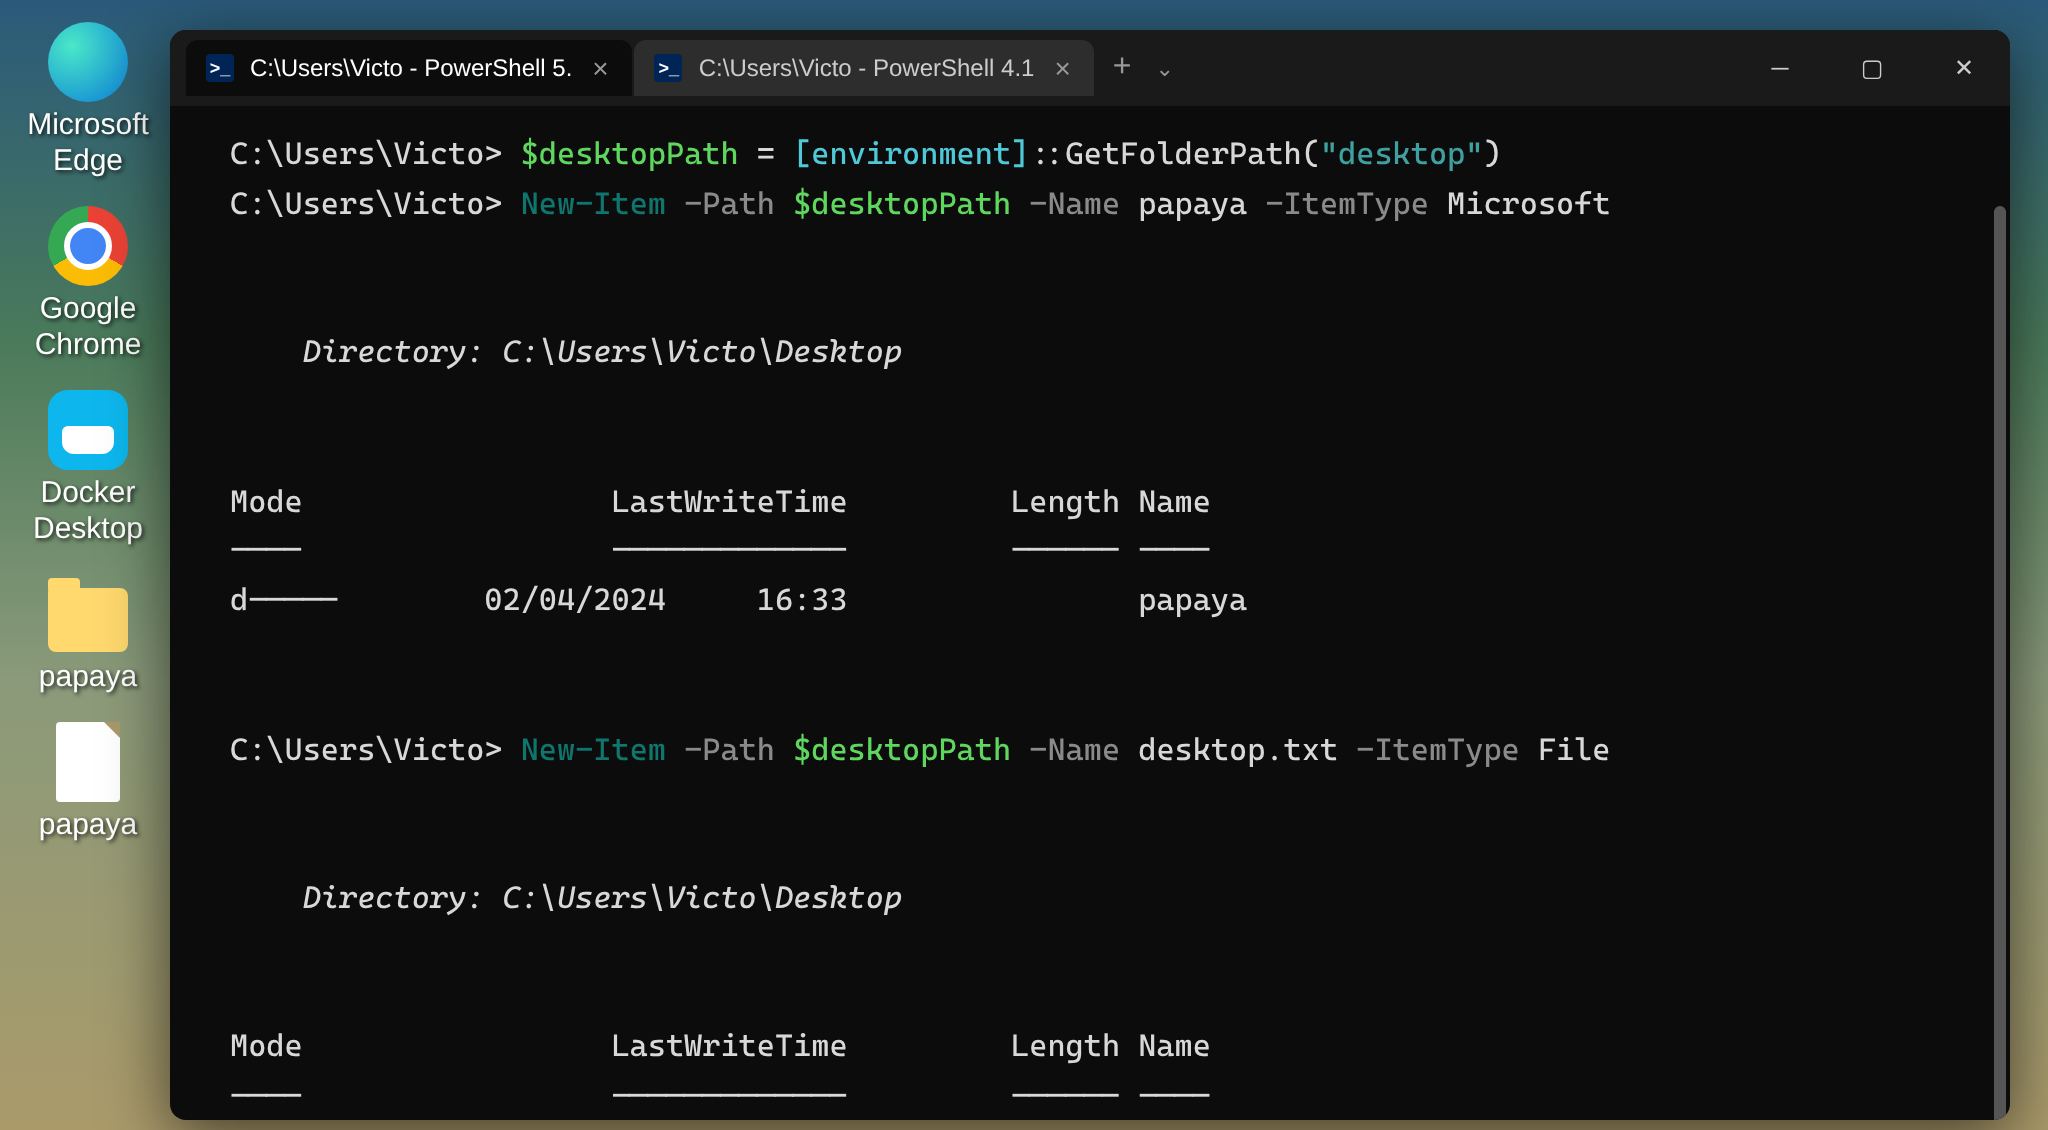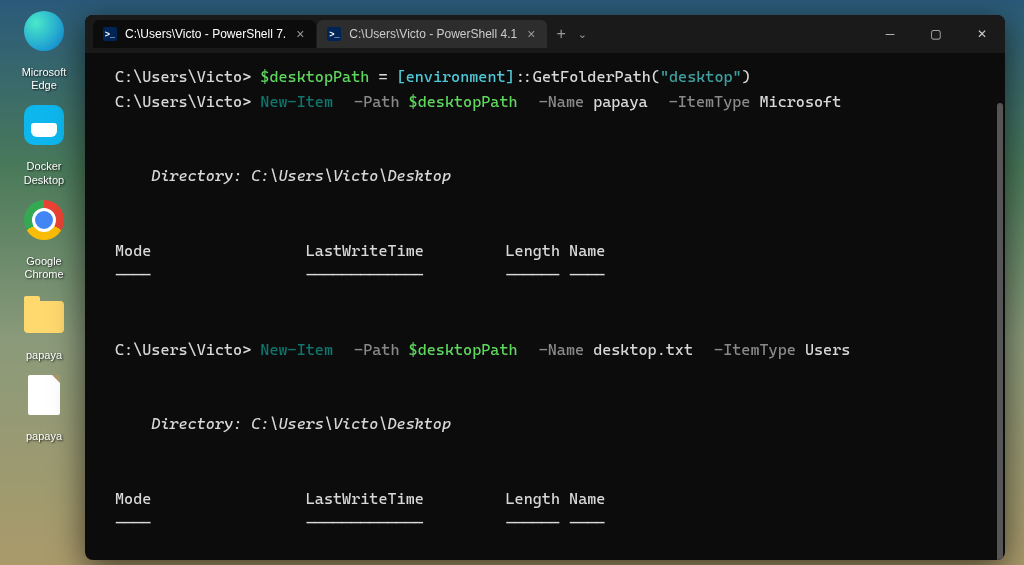--- a/index.html
+++ b/index.html
@@ -28,24 +28,24 @@
     }
     .desktop-icon .icon {
       width: 42px;
       height: 42px;
       display: flex;
       align-items: center;
       justify-content: center;
     }
     .desktop-icon .label {
       color: white;
-      font-size: 11px;
+      font-size: 15px;
       text-align: center;
       text-shadow: 1px 1px 2px rgba(0,0,0,0.8);
-      margin-top: 14px;
+      margin-top: 2px;
       line-height: 1.2;
     }
     .edge-icon {
       background: radial-gradient(circle at 30% 30%, #4ae8c8, #0b7ed8);
       border-radius: 50%;
       width: 40px;
       height: 40px;
     }
     .docker-icon {
       background: #0db7ed;
@@ -205,21 +205,21 @@
       right: 2px;
       top: 50px;
       width: 6px;
       height: 480px;
       background: #555;
       border-radius: 3px;
     }
     .prompt { color: #d8d8d8; }
     .cmd-yellow { color: #0f766e; }
     .cmd-green { color: #5fd75f; }
-    .cmd-gray { color: #8a8a8a; margin-left: 12px; }
+    .cmd-gray { color: #8a8a8a; }
     .cmd-cyan { color: #4fc9d8; }
     .str-teal { color: #3fa0a0; }
     .line { 
       white-space: pre;
       font-family: 'Cascadia Code', 'Consolas', monospace;
     }
     .table-line { white-space: pre; }
     .blank { height: 1.6em; }
     .section-label { white-space: pre; font-style: italic; }
   </style>
@@ -228,50 +228,50 @@
 
 <div class="desktop-icons">
   <div class="desktop-icon">
     <div class="icon">
         <div class="edge-icon"></div>
       </div>
     <div class="label">Microsoft Edge</div>
   </div>
   <div class="desktop-icon">
     <div class="icon">
+        <div class="chrome-icon"></div>
+      </div>
+    <div class="label">Google Chrome</div>
+  </div>
+  <div class="desktop-icon">
+    <div class="icon">
         <div class="docker-icon"></div>
       </div>
     <div class="label">Docker Desktop</div>
-  </div>
-  <div class="desktop-icon">
-    <div class="icon">
-        <div class="chrome-icon"></div>
-      </div>
-    <div class="label">Google Chrome</div>
   </div>
   <div class="desktop-icon">
     <div class="icon">
         <div class="folder-icon"></div>
       </div>
     <div class="label">papaya</div>
   </div>
   <div class="desktop-icon">
     <div class="icon">
         <div class="file-icon"></div>
       </div>
     <div class="label">papaya</div>
   </div>
 </div>
 
 <div class="terminal-window">
   <div class="titlebar">
     <div class="tabs">
       <div class="tab active">
         <span class="ps-icon">&gt;_</span>
-        <span>C:\Users\Victo - PowerShell 7.</span>
+        <span>C:\Users\Victo - PowerShell 5.</span>
         <span class="close">×</span>
       </div>
       <div class="tab">
         <span class="ps-icon">&gt;_</span>
         <span>C:\Users\Victo - PowerShell 4.1</span>
         <span class="close">×</span>
       </div>
       <div class="tab-controls">
         <span>+</span>
         <span style="font-size:11px;">⌄</span>
@@ -287,23 +287,24 @@
   <div class="terminal-body">
     <div class="line"><span class="prompt">C:\Users\Victo&gt;</span> <span class="cmd-green">$desktopPath</span><span> = </span><span class="cmd-cyan">[environment]</span><span>::GetFolderPath(</span><span class="str-teal">"desktop"</span><span>)</span></div>
     <div class="line"><span class="prompt">C:\Users\Victo&gt;</span> <span class="cmd-yellow">New-Item</span><span class="cmd-gray"> -Path </span><span class="cmd-green">$desktopPath</span><span class="cmd-gray"> -Name </span><span>papaya</span><span class="cmd-gray"> -ItemType </span><span>Microsoft</span></div>
     <div class="blank"></div>
     <div class="blank"></div>
     <div class="section-label">    Directory: C:\Users\Victo\Desktop</div>
     <div class="blank"></div>
     <div class="blank"></div>
     <div class="table-line">Mode                 LastWriteTime         Length Name</div>
     <div class="table-line">----                 -------------         ------ ----</div>
-    <div class="blank"></div>
-    <div class="blank"></div>
-    <div class="line"><span class="prompt">C:\Users\Victo&gt;</span> <span class="cmd-yellow">New-Item</span><span class="cmd-gray"> -Path </span><span class="cmd-green">$desktopPath</span><span class="cmd-gray"> -Name </span><span>desktop.txt</span><span class="cmd-gray"> -ItemType </span><span>Users</span></div>
+    <div class="table-line">d-----        02/04/2024     16:33                papaya</div>
+    <div class="blank"></div>
+    <div class="blank"></div>
+    <div class="line"><span class="prompt">C:\Users\Victo&gt;</span> <span class="cmd-yellow">New-Item</span><span class="cmd-gray"> -Path </span><span class="cmd-green">$desktopPath</span><span class="cmd-gray"> -Name </span><span>desktop.txt</span><span class="cmd-gray"> -ItemType </span><span>File</span></div>
     <div class="blank"></div>
     <div class="blank"></div>
     <div class="section-label">    Directory: C:\Users\Victo\Desktop</div>
     <div class="blank"></div>
     <div class="blank"></div>
     <div class="table-line">Mode                 LastWriteTime         Length Name</div>
     <div class="table-line">----                 -------------         ------ ----</div>
 
     <div class="scrollbar"></div>
   </div>

